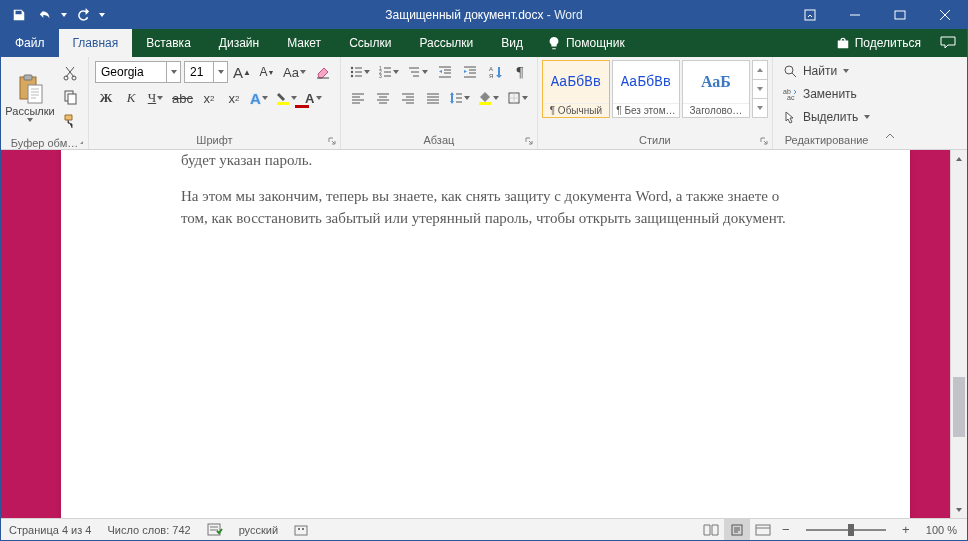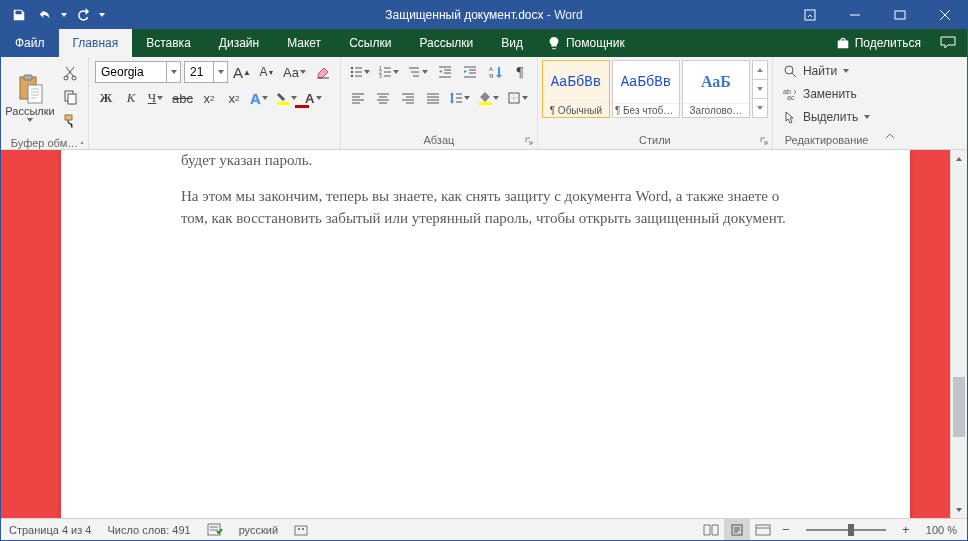--- a/index.html
+++ b/index.html
@@ -72,21 +72,21 @@
 .styles-more div { flex: 1; display: flex; align-items: center; justify-content: center; cursor: pointer; border-bottom: 1px solid #ccc; }
 .styles-more div:last-child { border-bottom: none; }
 
 
 .edit-body { flex-direction: column; align-items: flex-start; gap: 1px; padding: 2px 6px; justify-content: center; }
 .edit-item { display: flex; align-items: center; gap: 5px; height: 22px; cursor: pointer; font-size: 12px; color: #444; padding: 0 3px; }
 .edit-icon { width: 16px; height: 16px; display: flex; align-items: center; justify-content: center; }
 
 
 .doc-area { position: absolute; top: 149px; left: 0; right: 0; bottom: 22px; background: #e6e6e6; display: flex; }
-.doc-scroll { flex: 1; position: relative; overflow: hidden; background: #ef4444; }
+.doc-scroll { flex: 1; position: relative; overflow: hidden; background: #be185d; }
 .page { background: #fff; margin: 0 40px 0 60px; padding: 0 120px 200px 120px; box-shadow: 0 0 6px rgba(0,0,0,0.15); min-height: 400px; font-family: Georgia, serif; font-size: 15px; color: #5a5a5a; line-height: 1.45; }
 .page p { margin-bottom: 14px; }
 .page .bold { font-weight: bold; color: #444; }
 .vscroll { width: 17px; background: #f0f0f0; border-left: 1px solid #d4d4d4; display: flex; flex-direction: column; }
 .vsbtn { height: 17px; display: flex; align-items: center; justify-content: center; cursor: pointer; }
 .vstrack { flex: 1; background: #f0f0f0; position: relative; }
 .vsthumb { position: absolute; left: 2px; right: 2px; top: 210px; height: 60px; background: #c2c3c9; cursor: pointer; }
 
 
 .statusbar { position: absolute; bottom: 0; left: 0; right: 0; height: 22px; background: #f3f3f3; border-top: 1px solid #d4d4d4; display: flex; align-items: center; font-size: 11px; color: #555; }
@@ -294,20 +294,28 @@
           </div>
         <div class="rbtn">
             <span style="font-weight:bold">A</span>
             <span class="mini-dd">
               <span class="tri-down" style="color:#666"></span>
             </span>
             <div style="position:absolute;width:14px;height:3px;background:#c00000;margin-top:16px;margin-left:-24px"></div>
           </div>
       </div>
     </div>
+    <div class="group-label">
+        <span>Шрифт</span>
+        <div class="group-launcher">
+          <svg width="8" height="8" viewBox="0 0 8 8">
+            <path stroke="#888" fill="none" d="M1 1h4M1 1v4M4 4l3 3M7 4v3H4"></path>
+          </svg>
+        </div>
+      </div>
   </div>
 
   <div class="group">
     <div class="group-body para-body">
       <div class="font-row">
         <div class="rbtn">
             <svg width="14" height="14" viewBox="0 0 14 14">
               <circle cx="3" cy="3" r="1.2" fill="#555"></circle>
               <circle cx="3" cy="7" r="1.2" fill="#555"></circle>
               <circle cx="3" cy="11" r="1.2" fill="#555"></circle>
@@ -420,21 +428,21 @@
   </div>
 
   <div class="group" style="flex:0 0 auto">
     <div class="group-body styles-body">
       <div class="style-tile active">
         <div class="style-preview" style="font-size:14px">АаБбВв</div>
         <div class="style-name">¶ Обычный</div>
       </div>
       <div class="style-tile">
         <div class="style-preview" style="font-size:14px">АаБбВв</div>
-        <div class="style-name">¶ Без чтобы…</div>
+        <div class="style-name">¶ Без этом…</div>
       </div>
       <div class="style-tile">
         <div class="style-preview big">АаБ</div>
         <div class="style-name">Заголово…</div>
       </div>
       <div class="styles-more">
         <div>
             <span class="tri-down tri-up" style="color:#888"></span>
           </div>
         <div>
@@ -515,21 +523,21 @@
         <div class="vsthumb"></div>
       </div>
     <div class="vsbtn">
         <span class="tri-down" style="color:#666"></span>
       </div>
   </div>
 </div>
 
 <div class="statusbar">
   <div class="sb-item">Страница 4 из 4</div>
-  <div class="sb-item">Число слов: 491</div>
+  <div class="sb-item">Число слов: 742</div>
   <div class="sb-item">
       <svg width="16" height="14" viewBox="0 0 16 14">
         <rect x="1" y="1" width="12" height="11" fill="none" stroke="#777"></rect>
         <path stroke="#777" d="M3 4h8M3 7h8"></path>
         <path stroke="#2a8a2a" stroke-width="2" fill="none" d="M10 8l2 2 3-4"></path>
       </svg>
     </div>
   <div class="sb-item">русский</div>
   <div class="sb-item">
       <svg width="14" height="14" viewBox="0 0 14 14">

